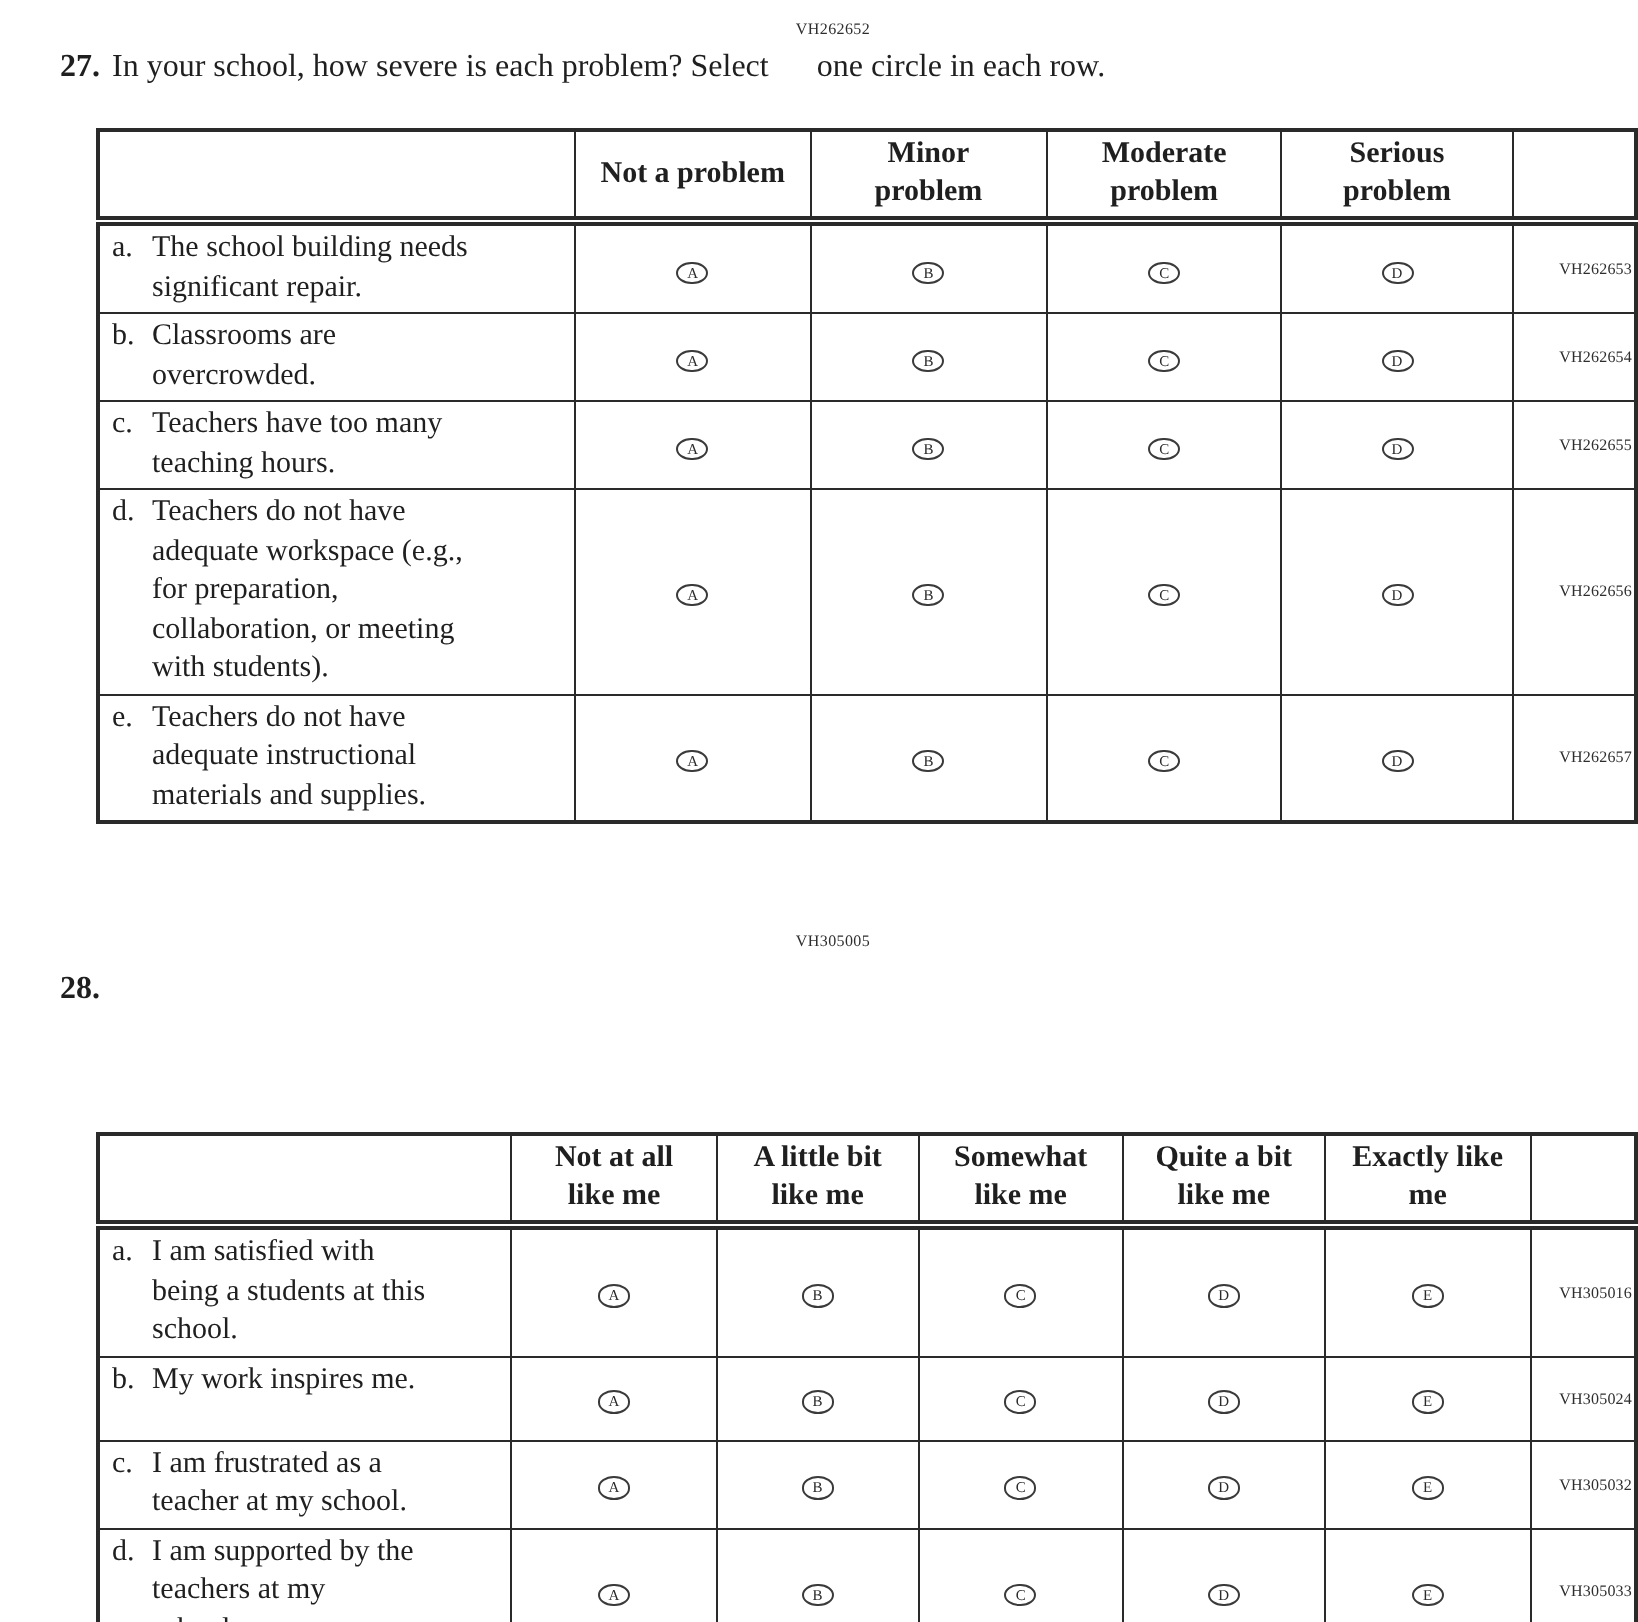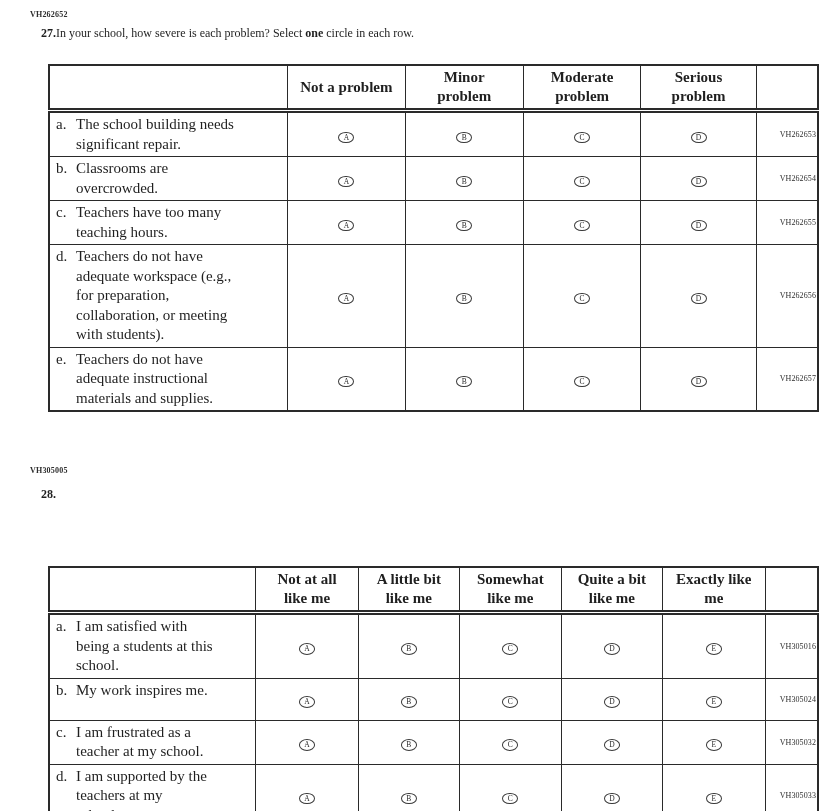--- a/index.html
+++ b/index.html
@@ -7,37 +7,35 @@
     width:819px;height:811px;
     background:#ffffff;
     font-family:"Liberation Serif","DejaVu Serif",serif;
     color:#1f1f1f;
     position:relative;
     overflow:hidden;
   }
   .top-code{
     position:absolute;
     width:773px;left:30px;
-    text-align:left;
+    text-align:center;
     font-size:8px;
     letter-spacing:.2px;
     color:#2e2e2e;
-    font-weight:bold;
   }
   .prompt{
     position:absolute;left:30px;
     display:flex;
-    font-size:12px;
+    font-size:16px;
     line-height:23px;
     width:740px;
-    text-align:right;
   }
   .qnum{font-weight:bold;width:26px;flex:none;white-space:pre;}
   .qtext{white-space:pre-wrap;}
-  .qtext b{font-weight:bold;}
+  .qtext b{font-weight:normal;margin-left:20px;}
   .qtext .second-line{display:block;}
   table.survey{
     position:absolute;left:30px;
     border-collapse:collapse;
     table-layout:fixed;
     background:#fff;
     margin-left:18px;
   }
   table.survey, table.survey td, table.survey th{
     border:1.5px solid #2a2a2a;

